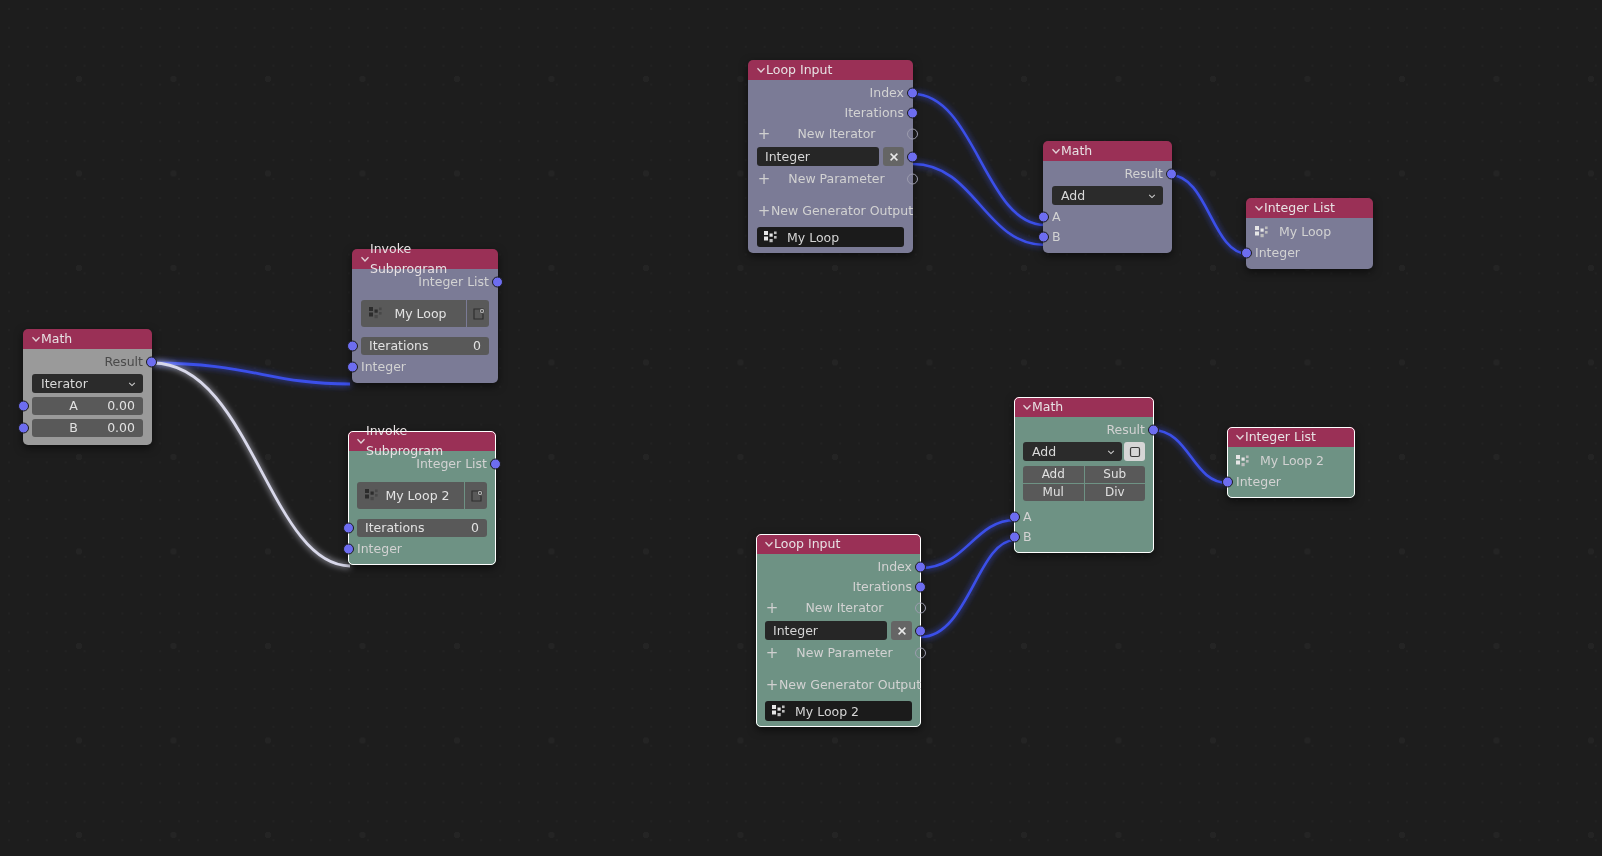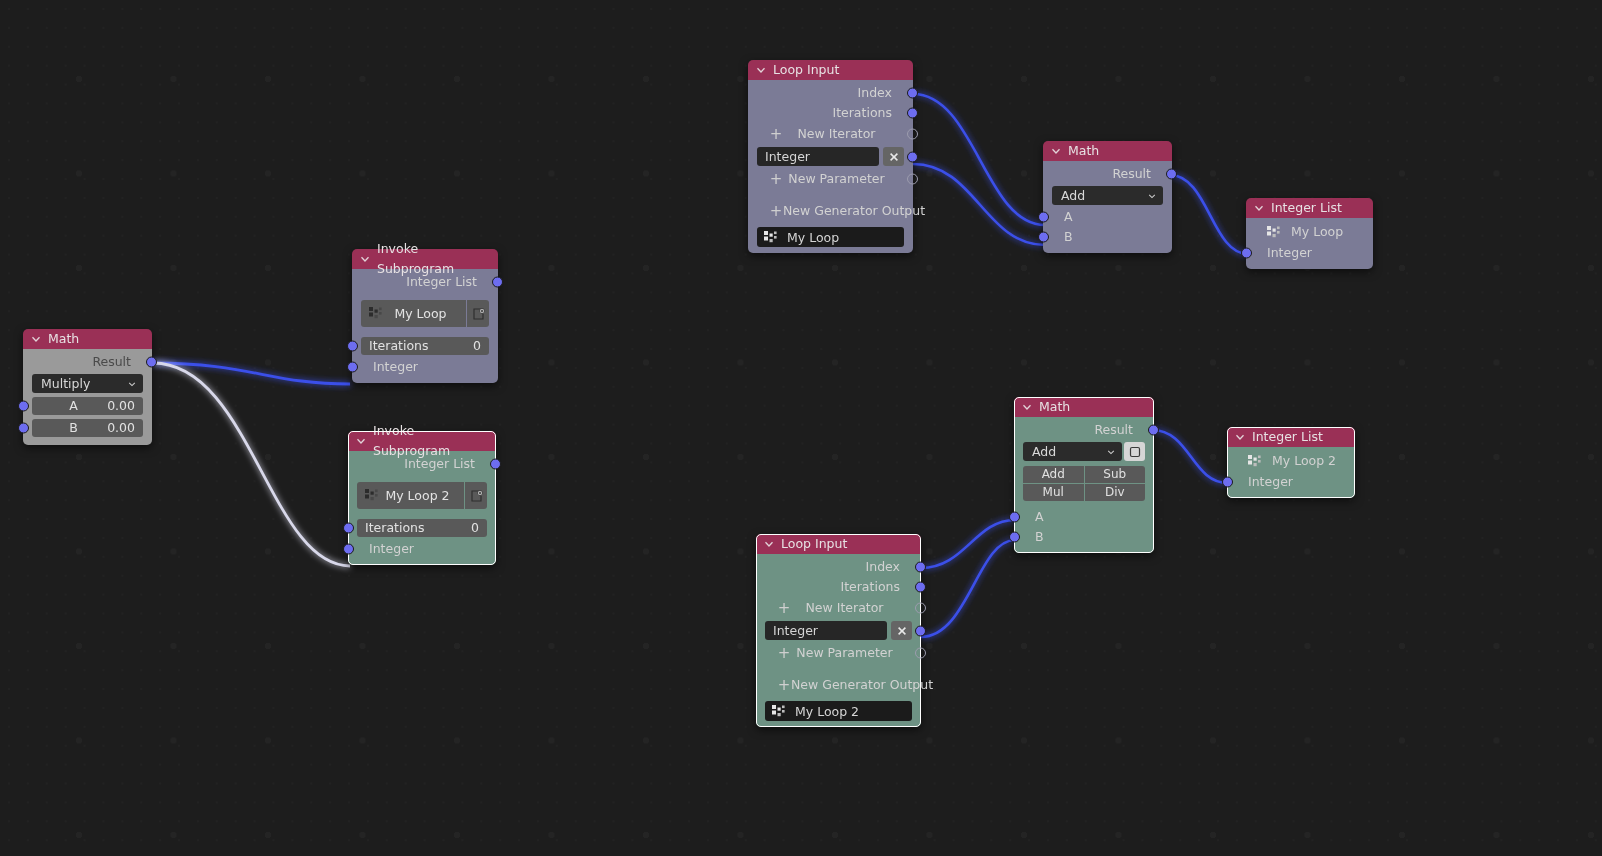--- a/index.html
+++ b/index.html
@@ -54,21 +54,20 @@
     border-radius: 5px;
   }
   .node-header {
     height: 20px;
     line-height: 20px;
     border-radius: 5px 5px 0 0;
     background: #8a2e4c;
     padding: 0 8px;
     display: flex;
     align-items: center;
-    gap: 7px;
     font-size: 12.5px;
     color: #e7e1e3;
   }
   .node-header.rose { background: #9a3056; }
   .chev {
     width: 10px; height: 10px;
     flex: 0 0 auto;
     display: block;
   }
   .node-body {
@@ -77,21 +76,21 @@
     padding: 3px 0 6px 0;
   }
   .node-body.green { background: #6e9284; }
   .node-body.grey  { background: #9a9a9a; }
 
   
   .row {
     position: relative;
     height: 20px;
     line-height: 20px;
-    padding: 0 21px;
+    padding: 0 9px;
     font-size: 12.5px;
     white-space: nowrap;
   }
   .row.out { text-align: right; }
   .row.inp { text-align: left; }
   .row.plusrow {
     display: flex;
     align-items: center;
     height: 22px;
   }
@@ -525,21 +524,21 @@
         </svg>
       <span>Math</span>
     </div>
     <div class="node-body grey">
       <div class="row out">
         <span style="color:#4a4a4a;">Result</span>
         <span class="sock right"></span>
       </div>
       <div class="wrap">
         <div class="dropdown">
-          <span>Multiply</span>
+          <span>Iterator</span>
           <svg class="dcaret" viewBox="0 0 10 10">
               <path d="M1.5 3.5 L5 7 L8.5 3.5" fill="none" stroke="#cfcfcf" stroke-width="1.3"></path>
             </svg>
         </div>
       </div>
       <div class="wrap" style="position:relative;">
         <div class="numfield">
           <span style="flex:1 1 auto; text-align:center;">A</span>
           <span>0.00</span>
         </div>

